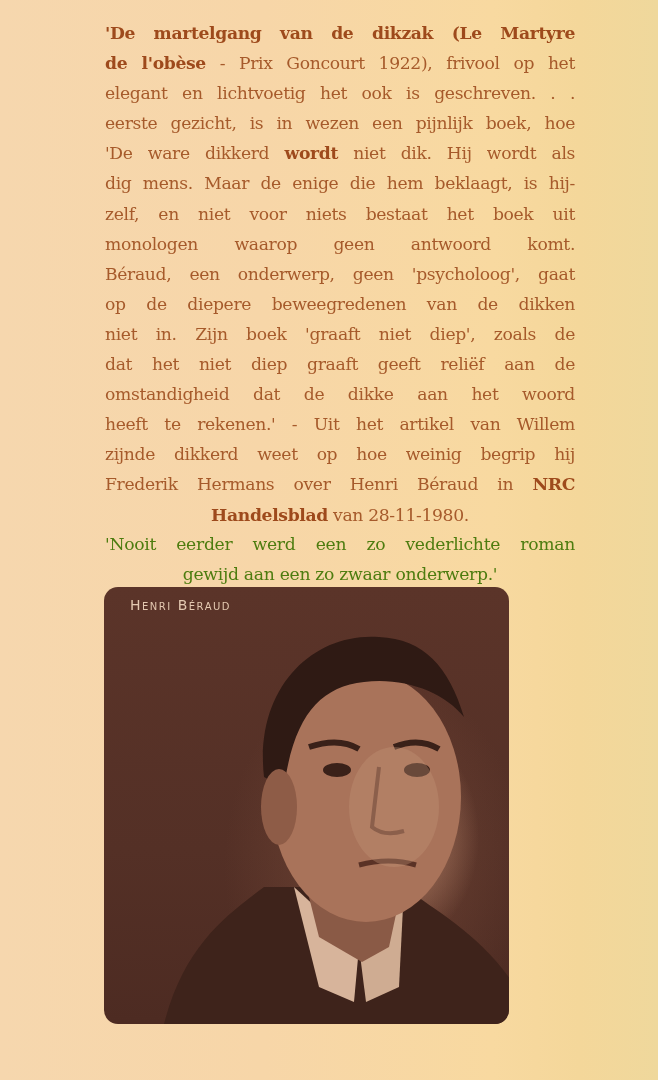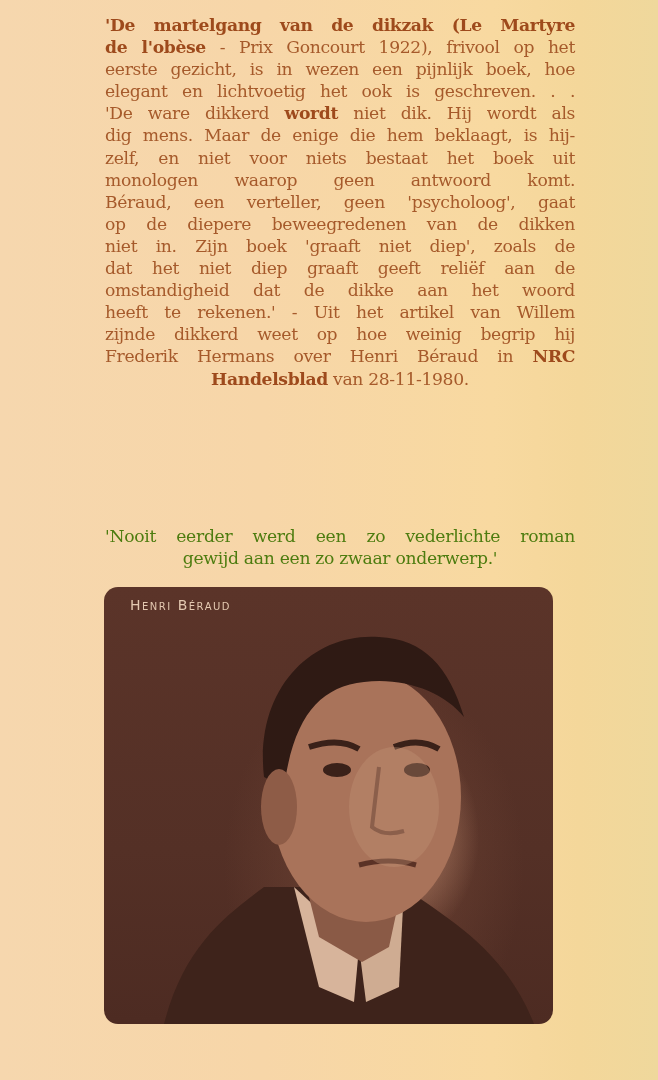--- a/index.html
+++ b/index.html
@@ -8,56 +8,56 @@
     background: linear-gradient(90deg, #f6d7ae 0%, #f7d6a8 40%, #f8d9a0 75%, #f4d79a 88%, #efd89c 100%);
     font-family: "DejaVu Serif", "Liberation Serif", serif;
   }
   .blurb {
     position: absolute; left: 105px; top: 14px; width: 470px;
     color: #a65a2b;
     font-size: 17.2px; line-height: 22.1px;
     text-align: justify; text-align-last: justify;
     letter-spacing: -0.35px;
   }
-  .line { display: block; white-space: nowrap; height: 22.1px; }
+  .line { display: block; white-space: nowrap; height: 22.1px; margin-top: 8px; }
   .line.center { text-align-last: center; }
   .b { font-weight: bold; color: #9e4a1c; }
   .quote {
     position: absolute; left: 105px; top: 525px; width: 470px;
     color: #4d7c0f; font-size: 17.2px; line-height: 23px;
     letter-spacing: -0.3px;
   }
   .photo {
-    position: absolute; left: 104px; top: 587px; width: 449px; height: 437px;
+    position: absolute; left: 104px; top: 587px; width: 405px; height: 437px;
     border-radius: 14px; overflow: hidden;
     background:
       radial-gradient(ellipse 75px 105px at 300px 250px, rgba(192,140,112,0.85), rgba(150,100,80,0) 100%),
       radial-gradient(ellipse 150px 200px at 270px 280px, rgba(120,75,58,0.7), rgba(90,50,40,0) 100%),
       linear-gradient(180deg, #5b3429 0%, #543026 60%, #4d2b22 100%);
   }
   .photo-caption {
     position: absolute; left: 26px; top: 10px;
     color: #e4c9b1; font-family: "DejaVu Sans", "Liberation Sans", sans-serif;
     font-size: 14px; letter-spacing: 1.5px; font-variant: small-caps;
   }
   .svg-portrait { position: absolute; left: 0; top: 0; }
 </style>
 </head>
 <body>
 
 <div class="blurb" id="blurb">
     <span class="line"><span class="b">'De martelgang van de dikzak (Le Martyre</span></span>
     <span class="line"><span class="b">de l'obèse</span><span> - Prix Goncourt 1922), frivool op het</span></span>
+    <span class="line"><span>elegant en lichtvoetig het ook is geschreven. . .</span></span>
     <span class="line"><span>eerste gezicht, is in wezen een pijnlijk boek, hoe</span></span>
-    <span class="line"><span>elegant en lichtvoetig het ook is geschreven. . .</span></span>
     <span class="line"><span>'De ware dikkerd </span><span class="b">wordt</span><span> niet dik. Hij wordt als</span></span>
     <span class="line"><span>dig mens. Maar de enige die hem beklaagt, is hij-</span></span>
     <span class="line"><span>zelf, en niet voor niets bestaat het boek uit</span></span>
     <span class="line"><span>monologen waarop geen antwoord komt.</span></span>
-    <span class="line"><span>Béraud, een verteller, geen 'psycholoog', gaat</span></span>
+    <span class="line"><span>Béraud, een onderwerp, geen 'psycholoog', gaat</span></span>
     <span class="line"><span>op de diepere beweegredenen van de dikken</span></span>
     <span class="line"><span>niet in. Zijn boek 'graaft niet diep', zoals de</span></span>
     <span class="line"><span>dat het niet diep graaft geeft reliëf aan de</span></span>
     <span class="line"><span>omstandigheid dat de dikke aan het woord</span></span>
     <span class="line"><span>heeft te rekenen.' - Uit het artikel van Willem</span></span>
     <span class="line"><span>zijnde dikkerd weet op hoe weinig begrip hij</span></span>
     <span class="line"><span>Frederik Hermans over Henri Béraud in </span><span class="b">NRC</span></span>
     <span class="line center"><span class="b">Handelsblad</span><span> van 28-11-1980.</span></span>
   </div>
 

